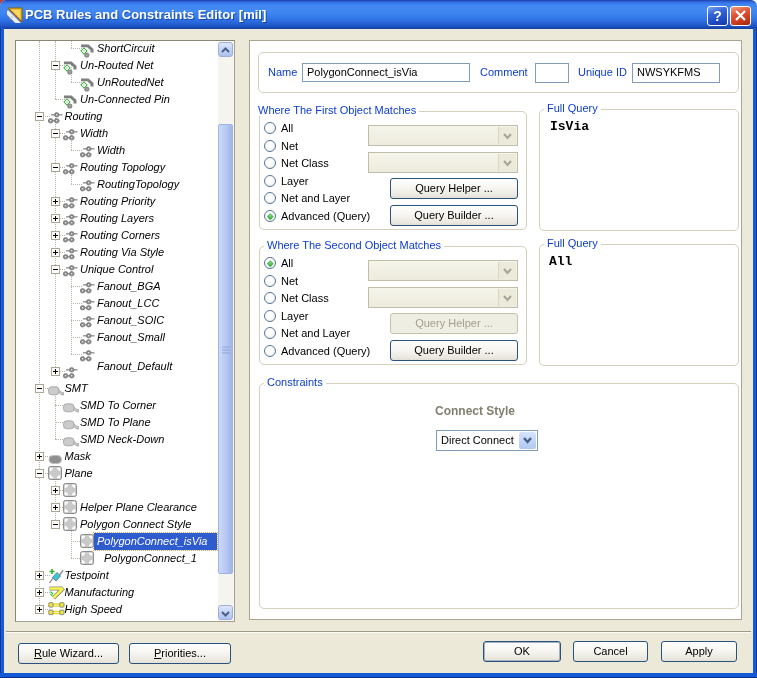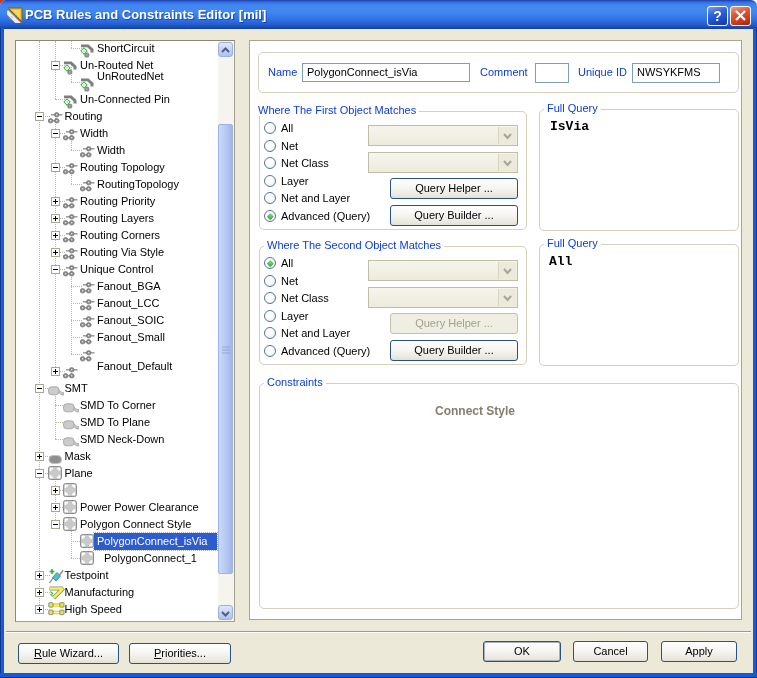--- a/index.html
+++ b/index.html
@@ -16,21 +16,21 @@
 .bB{position:absolute;left:0;top:673px;width:757px;height:5px;background:#1459d6;border-bottom:1px solid #0c2f86;box-sizing:border-box;}
 .client{position:absolute;left:4px;top:29px;width:749px;height:644px;background:#ece9d8;}
 
 .tbtn{position:absolute;top:6px;width:21px;height:20px;border-radius:3px;border:1px solid #fff;box-sizing:border-box;
  color:#fff;font-weight:bold;text-align:center;}
 #bhelp{left:707px;background:linear-gradient(160deg,#7ba2f0 0%,#3365d8 35%,#1e4bc8 70%,#16389e 100%);}
 #bclose{left:730px;background:linear-gradient(160deg,#f0a088 0%,#e0593a 35%,#cc3a1c 70%,#9c2810 100%);}
 
 .tree{position:absolute;left:15px;top:40px;width:220px;height:582px;background:#fff;
  border-style:solid;border-width:1px;border-color:#8a8775 #a3a090 #a3a090 #8a8775;box-sizing:border-box;overflow:hidden;}
-.trow{position:absolute;height:17px;line-height:17px;font-size:11px;color:#000;white-space:nowrap;}
+.trow{position:absolute;height:17px;line-height:17px;font-size:11px;color:#000;white-space:nowrap;font-style:italic;}
 .sel{background:#2e5bcd;color:#fff;outline:1px dotted #e0a060;}
 .vln{position:absolute;border-left:1px dotted #b8b5a4;width:0;}
 .hln{position:absolute;border-top:1px dotted #b8b5a4;height:0;}
 .ebox{position:absolute;width:9px;height:9px;background:#fff;border:1px solid #aaa694;box-sizing:border-box;z-index:3;}
 .ebox i{position:absolute;left:1px;top:3px;width:5px;height:1px;background:#000;}
 .ebox.p b{position:absolute;left:3px;top:1px;width:1px;height:5px;background:#000;}
 .tico{position:absolute;z-index:2;}
 
 .sbar{position:absolute;left:202px;top:0;width:16px;height:580px;background:#f5f4ef;}
 .sbtn{position:absolute;left:0px;width:15px;height:15px;border-radius:3px;border:1px solid #9cb0dc;box-sizing:border-box;
@@ -117,21 +117,21 @@
         </svg></div>
       <div class="trow" style="left:61px;top:16px;padding:0 3px">Un-Routed Net</div>
       <div class="hln" style="left:55px;top:41px;width:11px"></div>
       <div class="tico" style="left:64px;top:36px"><svg width="15" height="15" viewBox="0 0 15 15">
           <path d="M1 1.5 L8.5 1.5 L13.5 6 L13.5 9.5 L10.5 9.5 L10.5 7.2 L7.2 4.3 L1 4.3 Z" fill="#7f7f7f"></path>
           <path d="M4 4.8 L7.2 8 L4 11.2 L0.8 8 Z" fill="#ffffff" stroke="#18aa18" stroke-width="1"></path>
           <rect x="3.5" y="7.5" width="1" height="1" fill="#18aa18"></rect>
           <circle cx="6.8" cy="12" r="2.6" fill="#8c8c8c"></circle>
           <rect x="6.3" y="11.5" width="1" height="1" fill="#e0e0e0"></rect>
         </svg></div>
-      <div class="trow" style="left:78px;top:27px;padding:0 3px">UnRoutedNet</div>
+      <div class="trow" style="left:78px;top:33px;padding:0 3px">UnRoutedNet</div>
       <div class="hln" style="left:39px;top:58px;width:10px"></div>
       <div class="tico" style="left:47px;top:53px"><svg width="15" height="15" viewBox="0 0 15 15">
           <path d="M1 1.5 L8.5 1.5 L13.5 6 L13.5 9.5 L10.5 9.5 L10.5 7.2 L7.2 4.3 L1 4.3 Z" fill="#7f7f7f"></path>
           <path d="M4 4.8 L7.2 8 L4 11.2 L0.8 8 Z" fill="#ffffff" stroke="#18aa18" stroke-width="1"></path>
           <rect x="3.5" y="7.5" width="1" height="1" fill="#18aa18"></rect>
           <circle cx="6.8" cy="12" r="2.6" fill="#8c8c8c"></circle>
           <rect x="6.3" y="11.5" width="1" height="1" fill="#e0e0e0"></rect>
         </svg></div>
       <div class="trow" style="left:61px;top:50px;padding:0 3px">Un-Connected Pin</div>
       <div class="hln" style="left:23px;top:75px;width:11px"></div>
@@ -413,21 +413,21 @@
         </svg></div>
       <div class="hln" style="left:39px;top:466px;width:10px"></div>
       <div class="ebox p" style="left:35px;top:462px">
         <i></i>
         <b></b>
       </div>
       <div class="tico" style="left:47px;top:459px"><svg width="14" height="14" viewBox="0 0 14 14">
           <rect x="0.5" y="0.5" width="13" height="13" rx="2" fill="#c9c9c9" stroke="#8e8e8e" stroke-width="1"></rect>
           <path d="M5 2.6 L2.6 2.6 L2.6 5 M9 2.6 L11.4 2.6 L11.4 5 M5 11.4 L2.6 11.4 L2.6 9 M9 11.4 L11.4 11.4 L11.4 9" fill="none" stroke="#ffffff" stroke-width="1.6"></path>
         </svg></div>
-      <div class="trow" style="left:61px;top:458px;padding:0 3px">Power Power Clearance</div>
+      <div class="trow" style="left:61px;top:458px;padding:0 3px">Helper Plane Clearance</div>
       <div class="hln" style="left:39px;top:483px;width:10px"></div>
       <div class="ebox" style="left:35px;top:479px">
         <i></i>
       </div>
       <div class="tico" style="left:47px;top:476px"><svg width="14" height="14" viewBox="0 0 14 14">
           <rect x="0.5" y="0.5" width="13" height="13" rx="2" fill="#c9c9c9" stroke="#8e8e8e" stroke-width="1"></rect>
           <path d="M5 2.6 L2.6 2.6 L2.6 5 M9 2.6 L11.4 2.6 L11.4 5 M5 11.4 L2.6 11.4 L2.6 9 M9 11.4 L11.4 11.4 L11.4 9" fill="none" stroke="#ffffff" stroke-width="1.6"></path>
         </svg></div>
       <div class="trow" style="left:61px;top:475px;padding:0 3px">Polygon Connect Style</div>
       <div class="hln" style="left:55px;top:500px;width:11px"></div>
@@ -570,20 +570,27 @@
       <div class="btn" style="left:390px;top:340px;width:128px;height:21px;line-height:19px">Query Builder ...</div>
     </div>
 
  <div class="gb" style="left:539px;top:244px;width:200px;height:122px"></div>
  <span class="gt" style="left:544px;top:237px">Full Query</span>
  <span class="mono" style="left:549px;top:254px">All</span>
 
  <div class="gb" style="left:259px;top:383px;width:480px;height:226px"></div>
  <span class="gt" style="left:264px;top:376px">Constraints</span>
  <span style="position:absolute;left:435px;top:404px;font-size:12px;font-weight:bold;color:#827f6f">Connect Style</span>
+ <div class="inp" style="left:436px;top:430px;width:102px;height:21px;line-height:19px">Direct Connect
+   <span style="position:absolute;right:1px;top:1px;width:17px;height:17px;background:linear-gradient(180deg,#d7e4fb,#b0c7f2);border-radius:2px;">
+   <svg style="position:absolute;left:2px;top:3px" width="13" height="11" viewBox="0 0 13 11">
+          <path d="M3 3 L6.5 7 L10 3" fill="none" stroke="#44618e" stroke-width="2.4"></path>
+        </svg>
+      </span>
+ </div>
 
  <div class="sep"></div>
 
  <div class="btn" style="left:129px;top:643px;width:102px;height:21px;line-height:19px"><u>P</u>riorities...</div>
  <div class="btn" style="left:18px;top:643px;width:101px;height:21px;line-height:19px"><u>R</u>ule Wizard...</div>
  <div class="btn" style="left:483px;top:641px;width:78px;height:21px;line-height:19px;box-shadow:inset 0 0 0 1px #a8b2bc">OK</div>
  <div class="btn" style="left:573px;top:641px;width:75px;height:21px;line-height:19px">Cancel</div>
  <div class="btn" style="left:661px;top:641px;width:76px;height:21px;line-height:19px">Apply</div>
 </div>
 

